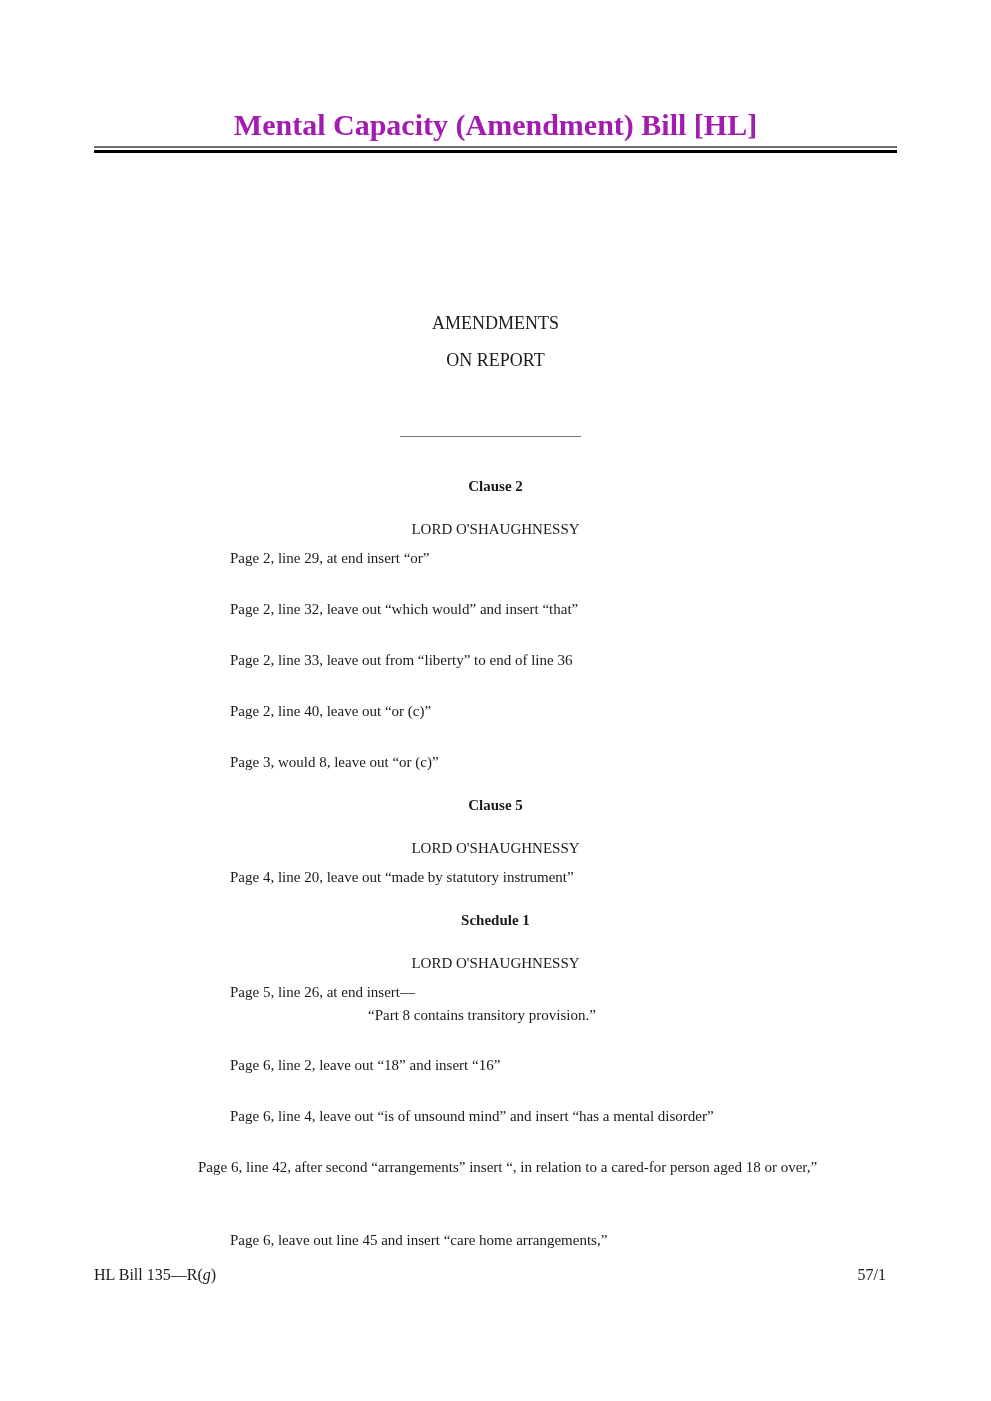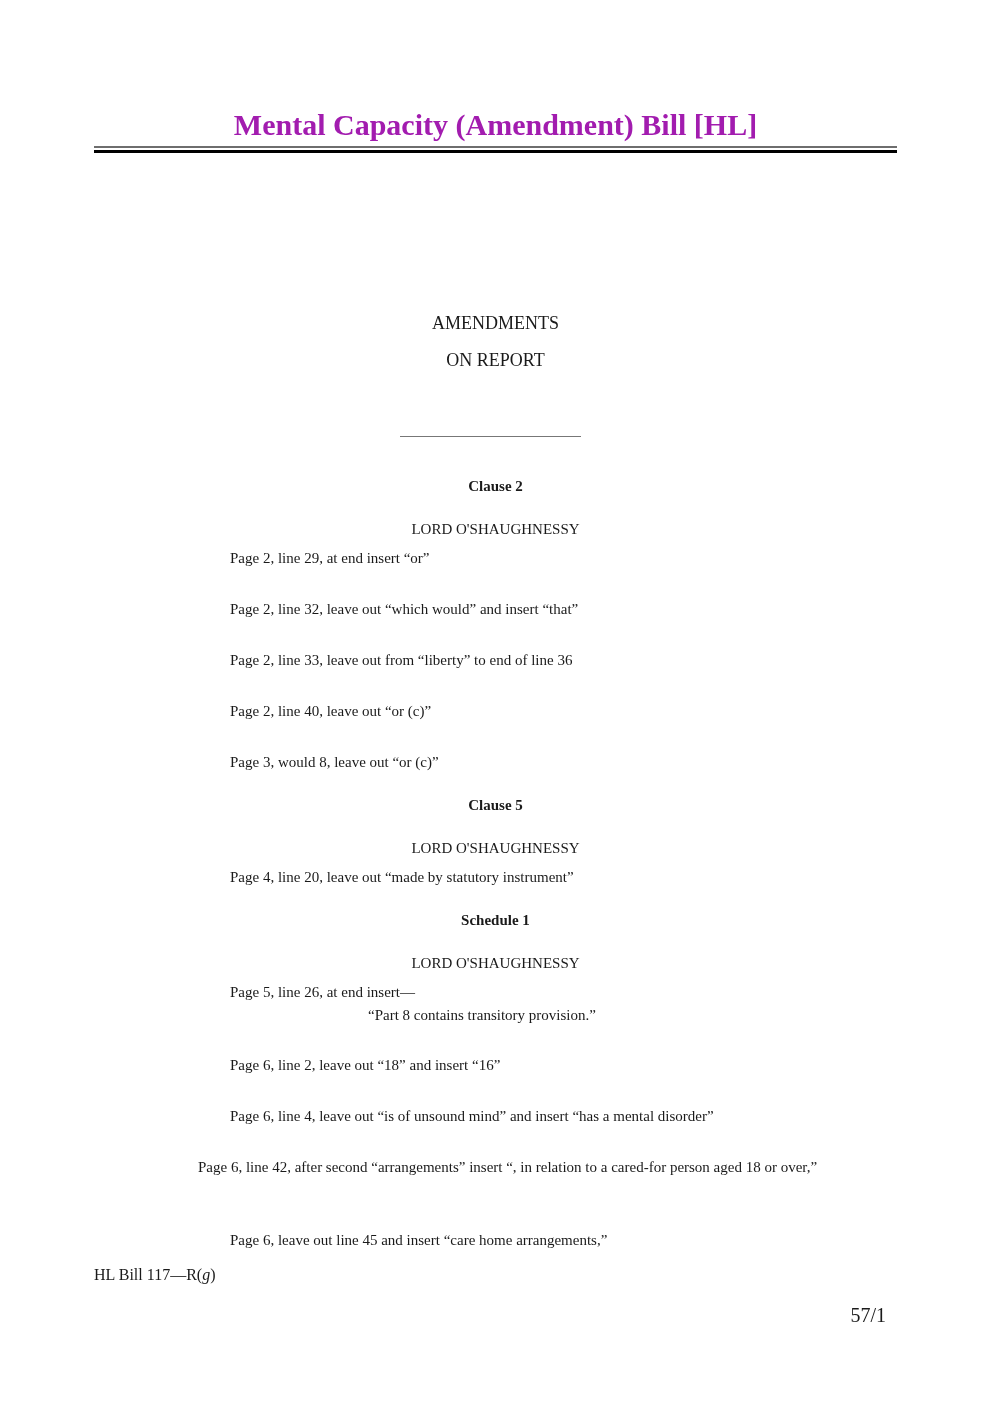--- a/index.html
+++ b/index.html
@@ -31,21 +31,21 @@
     background: #777;
   }
   .abs { position: absolute; font-size: 15px; line-height: 20px; white-space: nowrap; }
   .centered { left: 94px; width: 803px; text-align: center; }
   .section-title { font-weight: bold; }
   .mover { letter-spacing: 0; }
   .amend { left: 198px; margin-left: 32px; }
   .amend-wrap { left: 198px; width: 699px; white-space: normal; text-align: justify; }
   .quote { left: 368px; }
   .footer-left { left: 94px; top: 1265px; font-size: 16px; }
-  .footer-right { right: 105px; top: 1305px; font-size: 20px; margin-left: 26px; }
+  .footer-right { right: 105px; top: 1265px; font-size: 16px; margin-left: 26px; }
 </style>
 </head>
 <body>
 
 <div>
 
   <div class="title">Mental Capacity (Amendment) Bill [HL]</div>
   <div class="rule-thin"></div>
   <div class="rule-thick"></div>
 
@@ -70,16 +70,16 @@
 
   <div class="abs centered section-title" style="top:910px;">Schedule 1</div>
   <div class="abs centered mover" style="top:953px;">LORD O'SHAUGHNESSY</div>
   <div class="abs amend" style="top:982px;">Page 5, line 26, at end insert—</div>
   <div class="abs quote" style="top:1005px;">“Part 8 contains transitory provision.”</div>
   <div class="abs amend" style="top:1055px;">Page 6, line 2, leave out “18” and insert “16”</div>
   <div class="abs amend" style="top:1106px;text-align:right;">Page 6, line 4, leave out “is of unsound mind” and insert “has a mental disorder”</div>
   <div class="abs amend-wrap" style="top:1157px;">Page 6, line 42, after second “arrangements” insert “, in relation to a cared-for person aged 18 or over,”</div>
   <div class="abs amend" style="top:1230px;">Page 6, leave out line 45 and insert “care home arrangements,”</div>
 
-  <div class="abs footer-left"><span>HL Bill 117—R(</span><i>g</i><span>)</span></div>
+  <div class="abs footer-left"><span>HL Bill 135—R(</span><i>g</i><span>)</span></div>
   <div class="abs footer-right">57/1</div>
 
 </div>
 
 </body></html>

